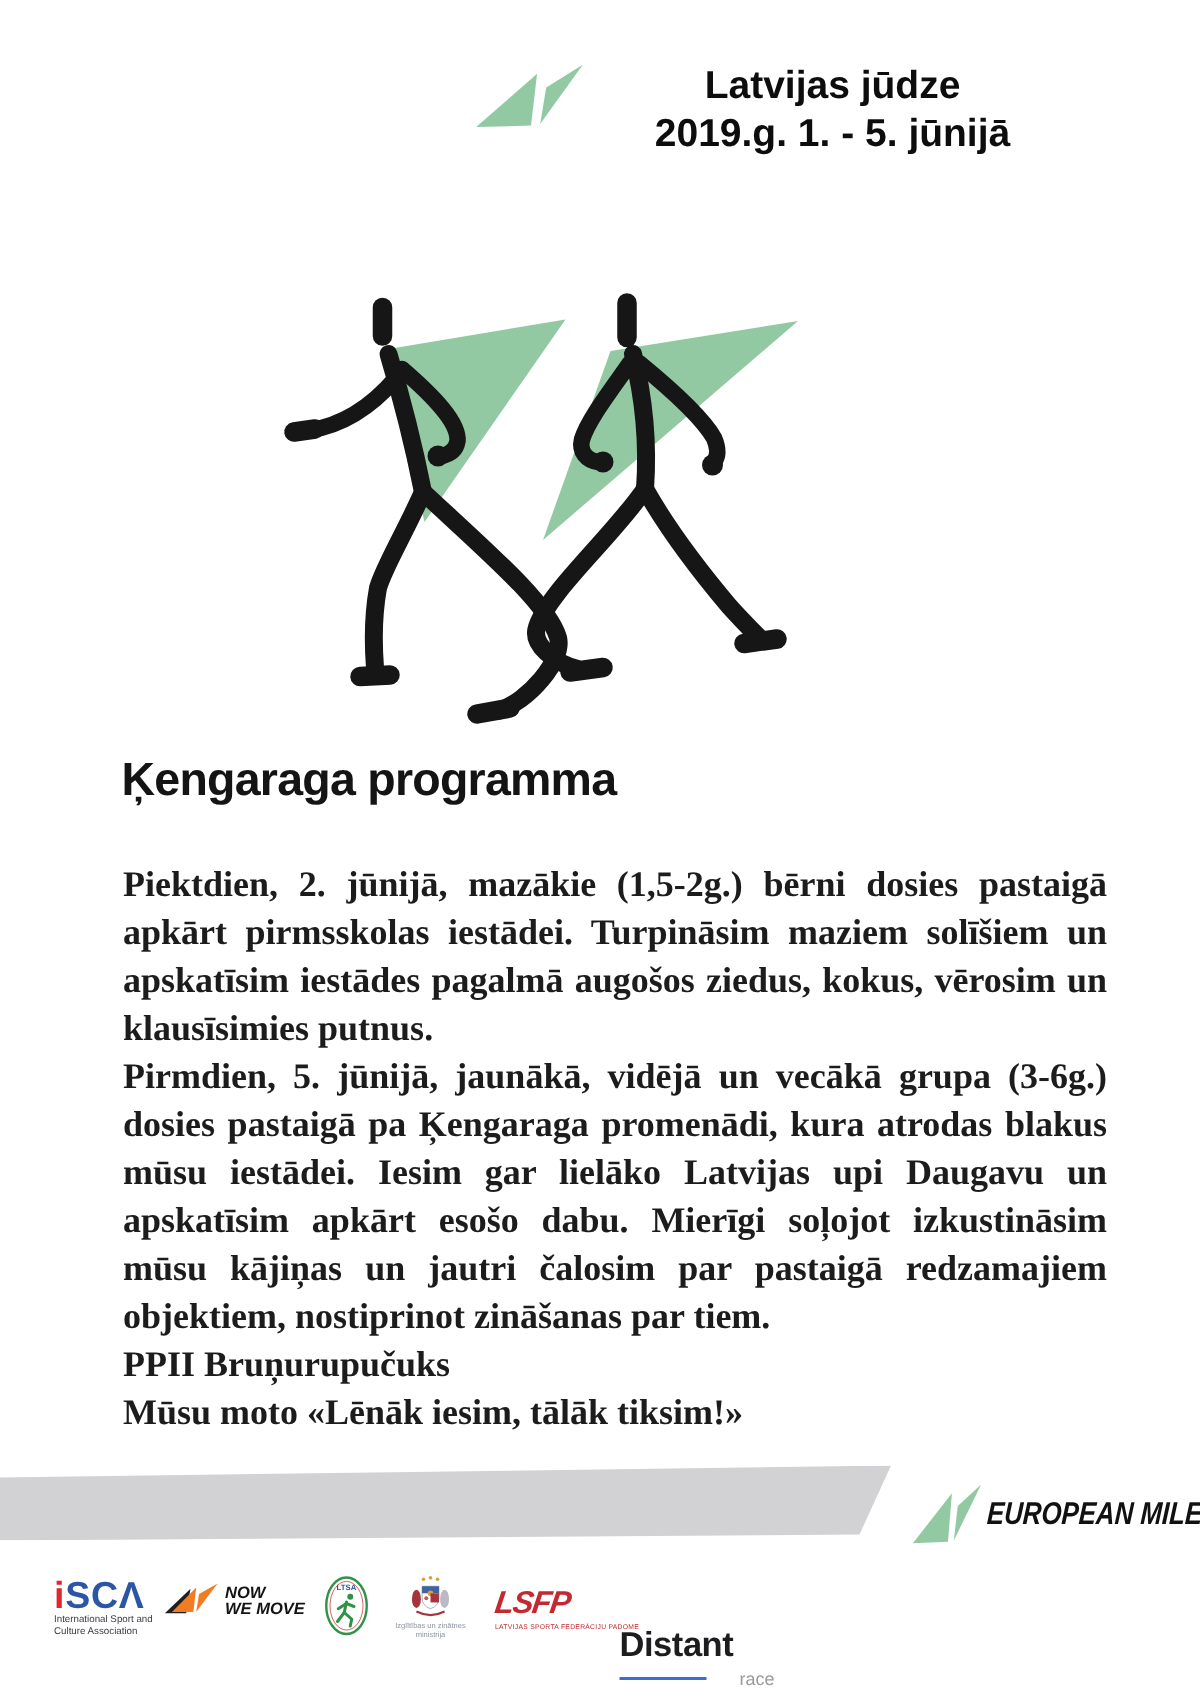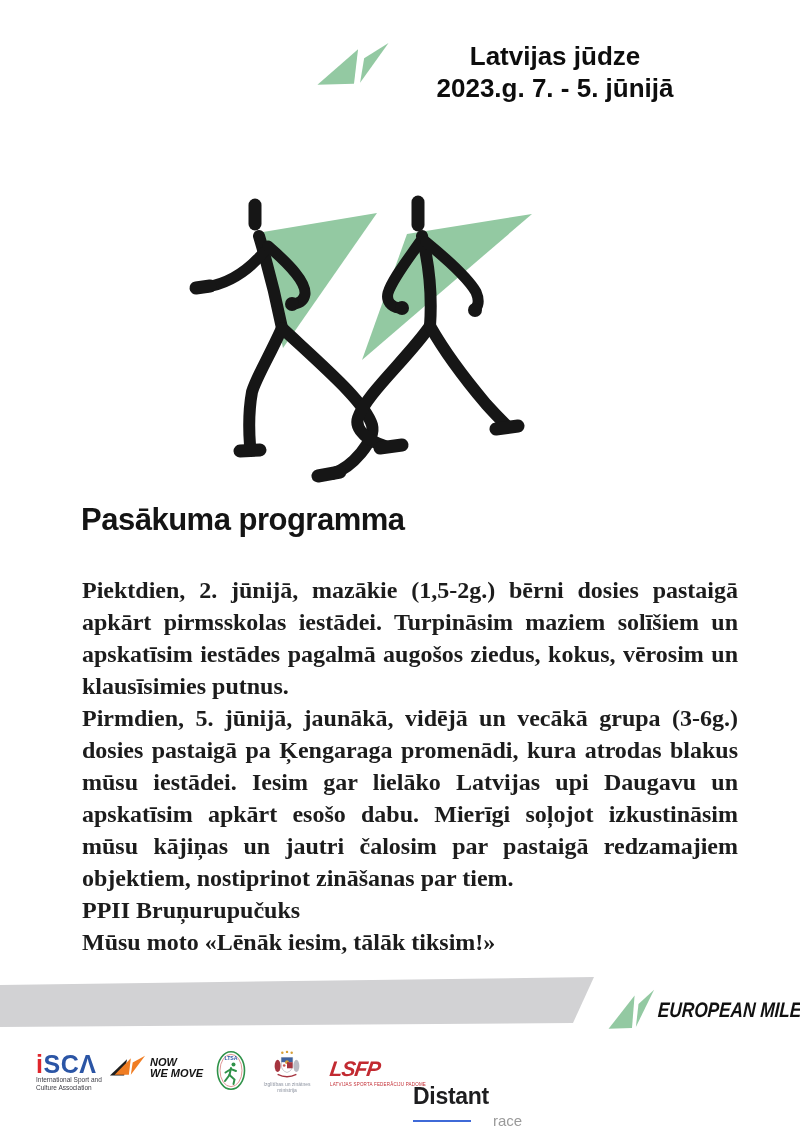--- a/index.html
+++ b/index.html
@@ -32,35 +32,35 @@
   .isca-i{color:#e0262c;} .isca-rest{color:#2b55a5;}
   .isca-cap{font-size:6.5px;line-height:7.5px;color:#3c3c44;margin-top:1px;}
   .nwm{display:flex;align-items:center;gap:4px;}
   .nwm-text{font-size:11px;line-height:11px;font-weight:900;font-style:italic;color:#141414;}
   .lsfp-word{font-size:21px;font-weight:900;font-style:italic;color:#c22a31;
              letter-spacing:-1px;transform:skewX(-8deg);}
   .lsfp-cap{font-size:4.5px;color:#c22a31;margin-top:1px;letter-spacing:0.2px;}
   .distant-word{font-size:23px;font-weight:bold;color:#1d1d1f;letter-spacing:-0.3px;}
   .distant-sub{display:flex;align-items:center;margin-top:2px;}
   .distant-line{width:58px;height:2px;background:#3f6ad8;}
-  .distant-race{font-size:15px;color:#9a9a9a;margin-left:22px;}
+  .distant-race{font-size:12px;color:#9a9a9a;margin-left:22px;}
   .min-cap{font-size:5px;line-height:6px;color:#8d93a0;text-align:center;margin-top:1px;}
 </style>
 </head>
 <body>
 
 <div class="page">
 
   <svg class="hdr-logo" viewBox="0 0 80 65">
     <polygon points="4,47 44,12 40,46" fill="#93c9a2"></polygon>
     <polygon points="50,21 74,6 46,45" fill="#93c9a2"></polygon>
   </svg>
   <div class="hdr-title">
     <div>Latvijas jūdze</div>
-    <div>2023.g. 7. - 5. jūnijā</div>
+    <div>2019.g. 1. - 5. jūnijā</div>
   </div>
 
   <svg class="illus" viewBox="0 0 400 320">
     <polygon points="77,53 197,33 103,168" fill="#93c9a2"></polygon>
     <polygon points="227,54 352,34 182,180" fill="#93c9a2"></polygon>
     <g stroke="#161616" fill="none" stroke-linecap="round">
 
       <path d="M75,25 L75,44" stroke-width="13"></path>
       <path d="M79,56 C88,86 96,118 102,148" stroke-width="12"></path>
       <path d="M84,72 C66,93 46,104 26,107" stroke-width="11"></path>
@@ -78,21 +78,21 @@
       <circle cx="222" cy="128" r="7" fill="#161616" stroke="none"></circle>
       <path d="M246,62 C268,80 288,98 296,112 C299,119 299,124 296,128" stroke-width="11"></path>
       <circle cx="295" cy="130" r="7" fill="#161616" stroke="none"></circle>
       <path d="M250,146 C228,178 186,214 178,238 C174,250 190,262 205,266" stroke-width="12"></path>
       <path d="M200,268 L222,265" stroke-width="13"></path>
       <path d="M250,146 C268,178 290,205 306,224 C315,234 322,241 327,246" stroke-width="12"></path>
       <path d="M316,249 L338,246" stroke-width="13"></path>
     </g>
   </svg>
 
-  <div class="prog-head">Pasākuma programma</div>
+  <div class="prog-head">Ķengaraga programma</div>
   <div class="prog-body">
     <p class="just">Piektdien, 2. jūnijā, mazākie (1,5-2g.) bērni dosies pastaigā apkārt pirmsskolas iestādei. Turpināsim maziem solīšiem un apskatīsim iestādes pagalmā augošos ziedus, kokus, vērosim un klausīsimies putnus.</p>
     <p class="just">Pirmdien, 5. jūnijā, jaunākā, vidējā un vecākā grupa (3-6g.) dosies pastaigā pa Ķengaraga promenādi, kura atrodas blakus mūsu iestādei. Iesim gar lielāko Latvijas upi Daugavu un apskatīsim apkārt esošo dabu. Mierīgi soļojot izkustināsim mūsu kājiņas un jautri čalosim par pastaigā redzamajiem objektiem, nostiprinot zināšanas par tiem.</p>
     <p>PPII Bruņurupučuks</p>
     <p>Mūsu moto «Lēnāk iesim, tālāk tiksim!»</p>
   </div>
 
   <div class="banner"></div>
   <svg class="em-arrow" viewBox="0 0 80 65" preserveAspectRatio="none">
     <polygon points="4,47 44,12 40,46" fill="#93c9a2"></polygon>

